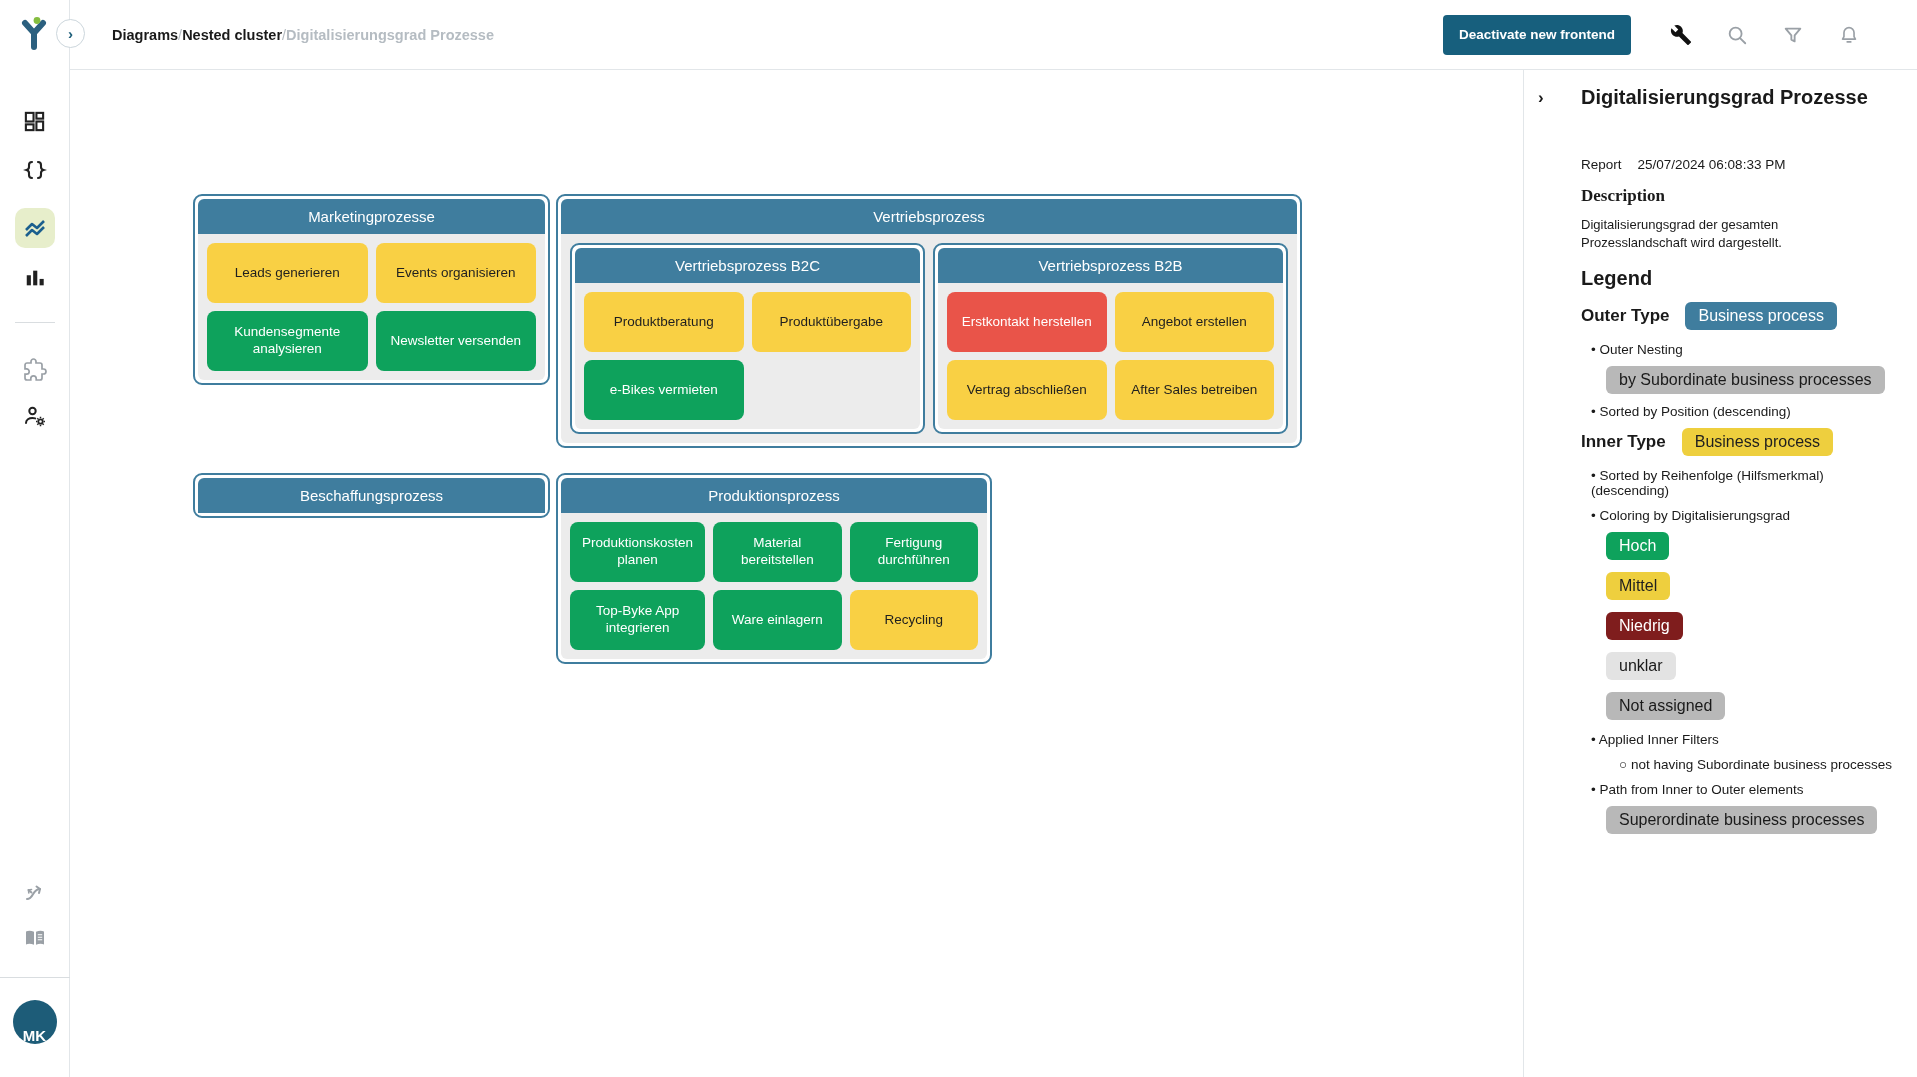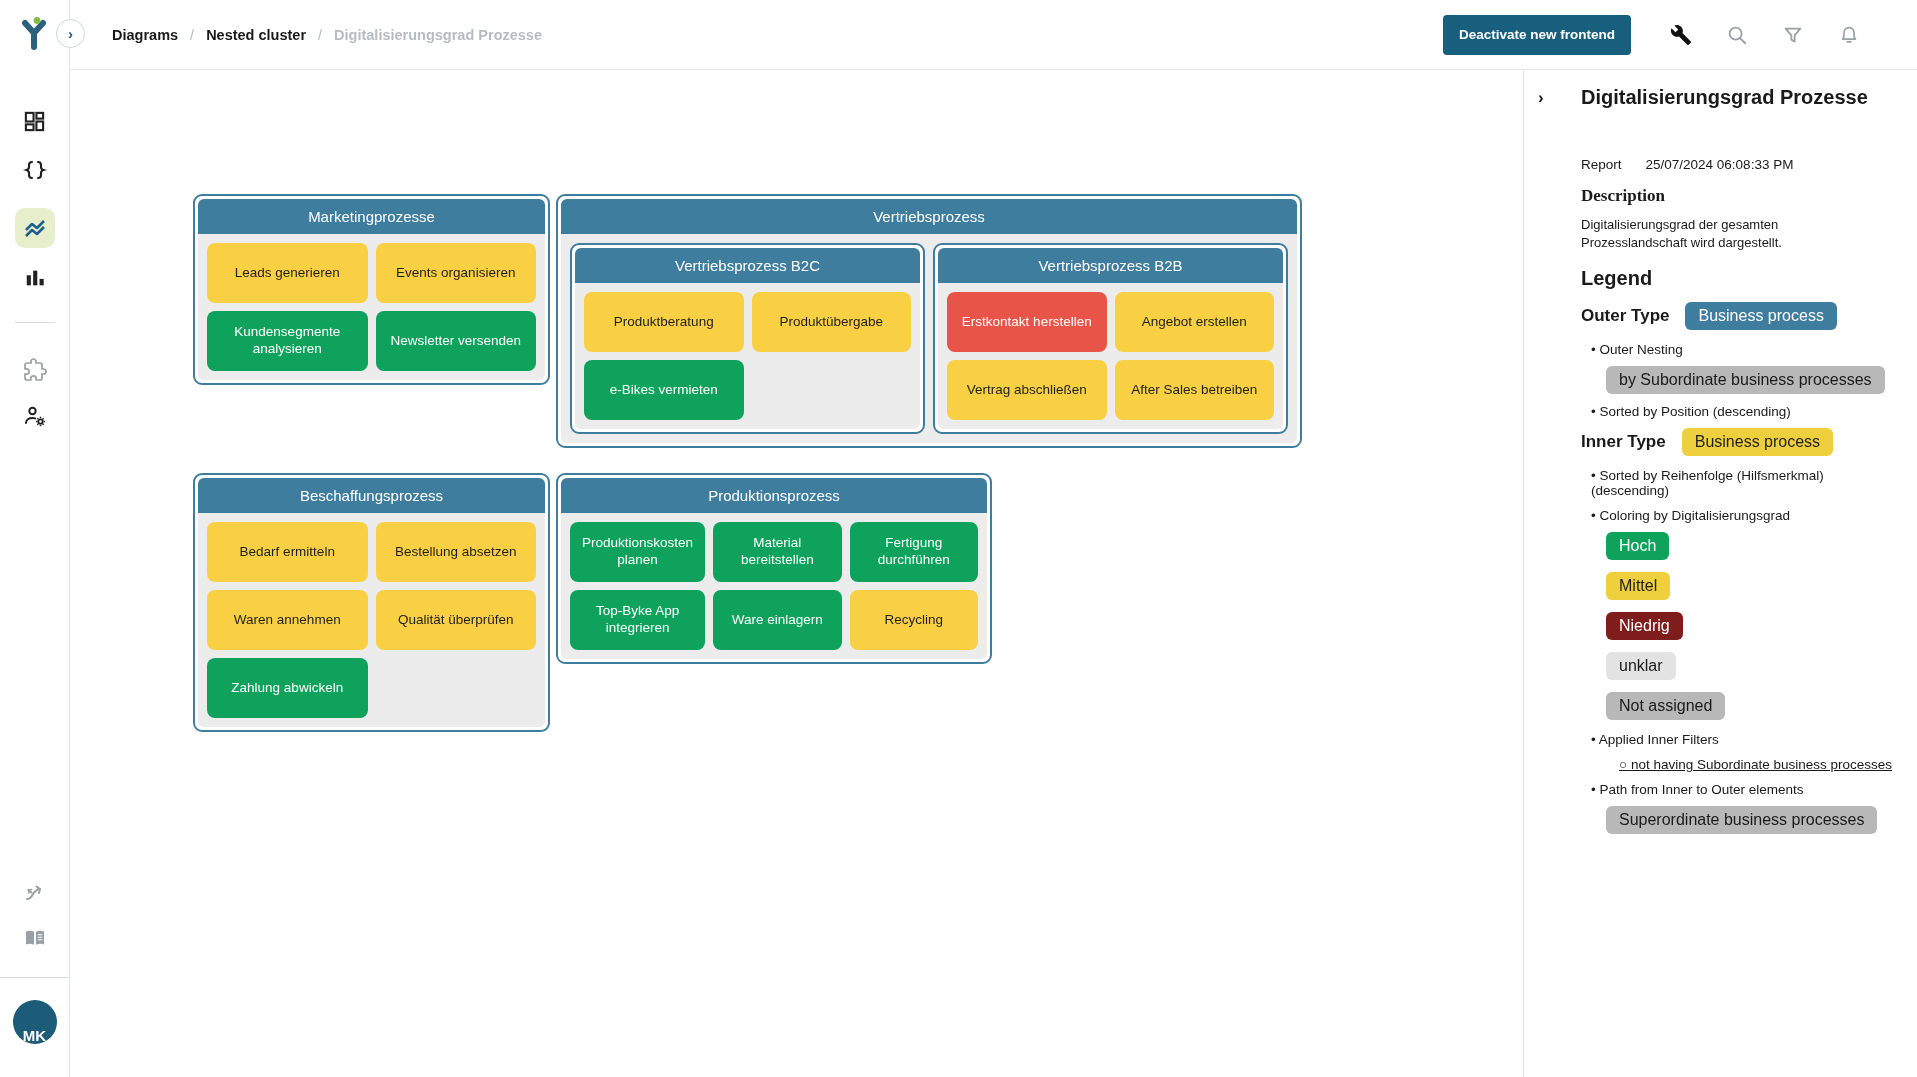--- a/index.html
+++ b/index.html
@@ -19,21 +19,21 @@
   .side-icon.gray { color:#9aa0a6; }
   .side-icon.active { background:#e7eecb; border-radius:10px; color:#1b5f8e; }
   .side-divider { position:absolute; left:50%; transform:translateX(-50%); width:40px; height:1px; background:#d9dde0; }
   .avatar { position:absolute; left:50%; transform:translateX(-50%); top:1000px; width:44px; height:44px;
     border-radius:50%; background:#1d5c78; color:#fff; font-weight:700; font-size:15px;
     display:flex; align-items:flex-end; justify-content:center; cursor:pointer; }
 
   
   .topbar { grid-row:1; grid-column:2/4; display:flex; align-items:center; border-bottom:1px solid #e2e6e9;
     padding:0 40px 0 42px; background:#fff; }
-  .breadcrumb { display:flex; align-items:center; gap:12px; font-size:14.5px; font-weight:700; }
+  .breadcrumb { display:flex; align-items:center; gap:0; font-size:14.5px; font-weight:700; }
   .crumb { color:#1a1a1a; cursor:pointer; }
   .crumb-sep { color:#b5bcc2; font-weight:400; }
   .crumb.current { color:#b5bcc2; cursor:default; }
   .topbar-spacer { flex:1; }
   .primary-btn { background:#175f7d; color:#fff; border:none; border-radius:4px; height:40px; padding:0 16px;
     font-size:13.5px; font-weight:700; font-family:inherit; cursor:pointer; margin-right:22px; }
   .top-icon { width:22px; height:22px; margin:0 17px; color:#9aa0a6; display:flex; align-items:center; justify-content:center; cursor:pointer; }
   .top-icon.dark { color:#111; }
 
   
@@ -49,36 +49,36 @@
     text-align:center; font-size:13.5px; line-height:1.25; padding:4px 12px; cursor:pointer; }
   .node.hoch { background:#0ea25c; color:#fff; }
   .node.mittel { background:#f9d044; color:#1f1f1f; }
   .node.niedrig { background:#e95449; color:#fff; }
 
   
   .panel { grid-row:2; grid-column:3; border-left:1px solid #e2e6e9; position:relative;
     padding:16px 18px 0 57px; background:#fff; }
   .panel-collapse { position:absolute; left:14px; top:18px; font-size:17px; font-weight:700; color:#1a1a1a; cursor:pointer; }
   .panel-title { font-size:20px; font-weight:700; margin-bottom:10px; }
-  .report-row { display:flex; gap:24px; font-size:13.5px; margin-bottom:14px;margin-top:48px; }
+  .report-row { display:flex; gap:16px; font-size:13.5px; margin-bottom:14px;margin-top:48px; }
   .section-h { font-size:17px; font-weight:700; margin:4px 0 10px;font-family:Liberation Serif, serif; }
   .desc-text { font-size:13px; line-height:1.35; max-width:235px; margin-bottom:16px; }
   .legend-h { font-size:20px; font-weight:700; margin:6px 0 12px; }
   .type-row { display:flex; align-items:center; gap:16px; margin:4px 0 12px; }
   .type-label { font-size:17px; font-weight:700; }
   .pill { display:inline-block; border-radius:6px; padding:4px 13px; font-size:16px; line-height:1.25; }
   .pill.blue { background:#3f7d9e; color:#fff; }
   .pill.yellow { background:#eecf3e; color:#1f1f1f; }
   .pill.green { background:#0ea25c; color:#fff; }
   .pill.red { background:#7f1d1d; color:#fff; }
   .pill.lightgray { background:#e3e3e3; color:#1a1a1a; }
   .pill.gray { background:#b8b8b8; color:#1a1a1a; }
   .bullet { font-size:13.5px; margin:10px 0 9px 10px; }
   .bullet::before { content:"• "; }
-  .sub-bullet { font-size:13.5px; margin:10px 0 0 38px;text-decoration:underline; }
+  .sub-bullet { font-size:13.5px; margin:10px 0 0 38px; }
   .sub-bullet::before { content:"○ "; }
   .pill-indent { margin:2px 0 10px 25px; }
   .color-pill-row { margin:0 0 12px 25px; }
 
   svg { display:block; }
 </style>
 </head>
 <body>
 
 <div class="app">
@@ -224,27 +224,20 @@
             <div class="node mittel">Vertrag abschließen</div>
             <div class="node mittel">After Sales betreiben</div>
           </div>
         </section>
 
       </div>
     </section>
 
     <section class="cluster" style="left:123px; top:403px; width:357px">
       <div class="cluster-header">Beschaffungsprozess</div>
-      <div class="cluster-body cols-2">
-        <div class="node mittel">Bedarf ermitteln</div>
-        <div class="node mittel">Bestellung absetzen</div>
-        <div class="node mittel">Waren annehmen</div>
-        <div class="node mittel">Qualität überprüfen</div>
-        <div class="node hoch">Zahlung abwickeln</div>
-      </div>
     </section>
 
     <section class="cluster" style="left:486px; top:403px; width:436px">
       <div class="cluster-header">Produktionsprozess</div>
       <div class="cluster-body cols-3">
         <div class="node hoch">Produktionskosten planen</div>
         <div class="node hoch">Material bereitstellen</div>
         <div class="node hoch">Fertigung durchführen</div>
         <div class="node hoch">Top-Byke App integrieren</div>
         <div class="node hoch">Ware einlagern</div>

